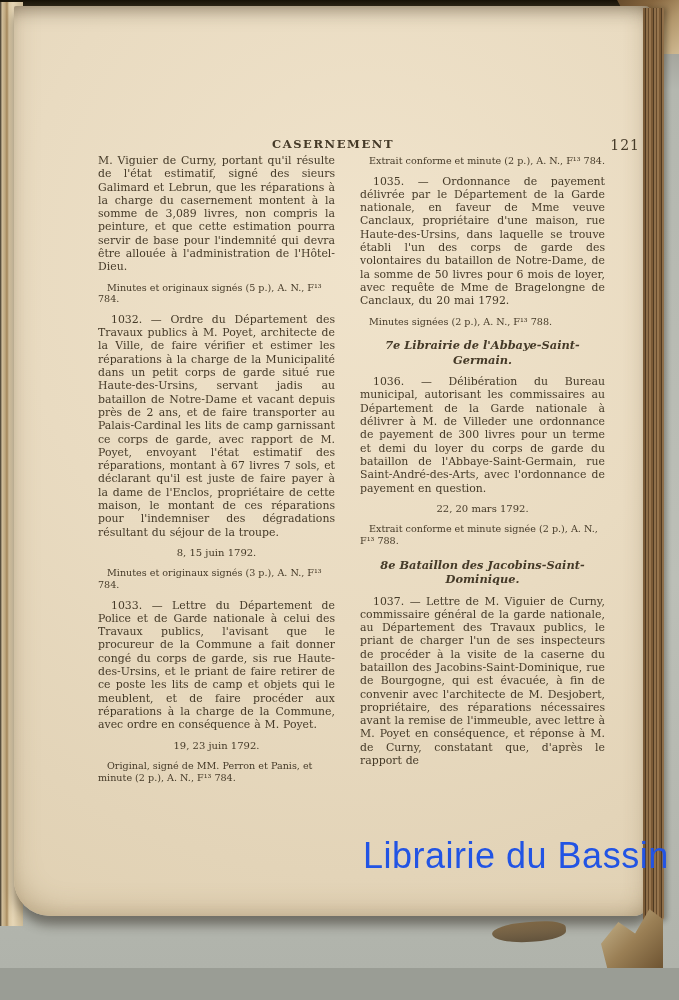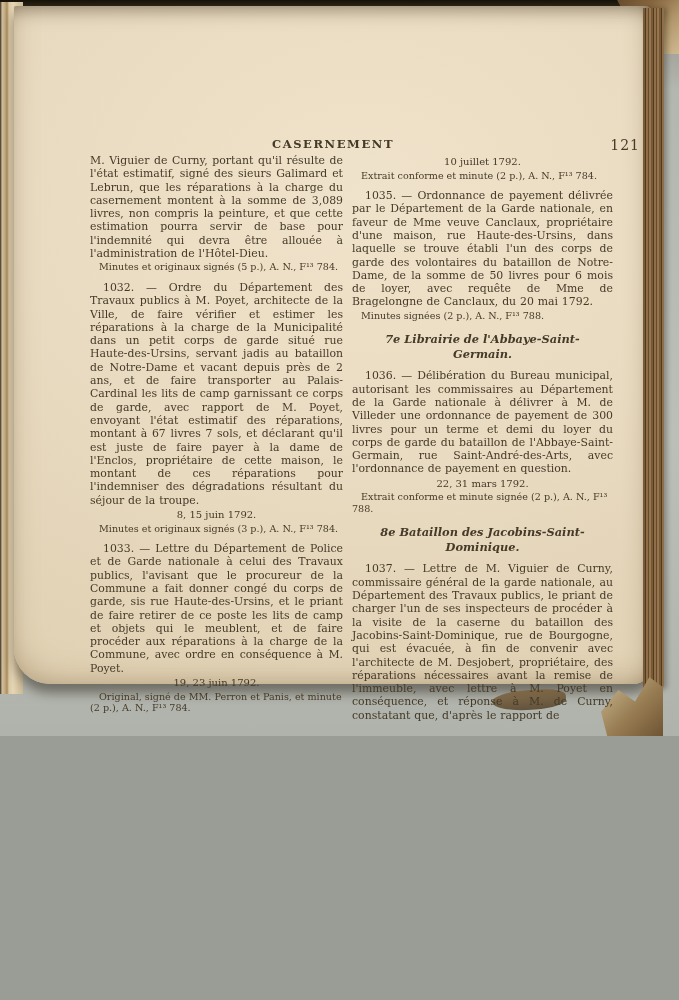--- a/index.html
+++ b/index.html
@@ -1,16 +1,16 @@
 <!DOCTYPE html>
 <html lang="fr" style="--ink: #453a28; --page-cream: #e8dabf; --watermark-blue: #2254e4; --backdrop-gray: #b6b9b1; --fore-edge-brown: #7a5a36;"><head>
 <meta charset="utf-8">
 <style>
   html,body{margin:0;padding:0;background:#9a9d95;}
-  .photo{position:relative;width:679px;height:736px;overflow:hidden;
+  .photo{position:relative;width:679px;height:968px;overflow:hidden;
     background:linear-gradient(180deg,#8f8c82 0,#b4b7af 90px,#bcbfb7 60%,#b0b3ab 100%);
     font-family:"DejaVu Serif","Liberation Serif",serif;}
   
   .bg-top{position:absolute;top:0;left:0;right:0;height:15px;
     background:linear-gradient(180deg,#151106,#3d3524 70%,#6b614c);}
   
   .corner-tr{position:absolute;right:0;top:0;width:72px;height:54px;
     background:linear-gradient(135deg,#5e4527 0,#86663f 38%,#b2976c 68%,#cfb991 100%);
     clip-path:polygon(14% 0,100% 0,100% 100%,72% 100%,30% 40%);}
   
@@ -39,21 +39,21 @@
   
   .content{position:absolute;left:90px;top:137px;width:550px;color:var(--ink,#453a28);}
   .header-row{position:relative;height:18px;}
   .header-title{position:absolute;left:0;top:0;width:486px;text-align:center;
     font-size:11.5px;font-weight:600;letter-spacing:1.6px;}
   .header-page-number{position:absolute;right:0;top:0;font-size:14px;letter-spacing:1px;}
   .col{position:absolute;top:17px;}
   .col-left{left:0;width:253px;}
   .col-right{left:262px;width:261px;}
 
-  .blk{margin:0;}
+  .blk{margin:8px;}
   .blk-body{font-size:10.9px;line-height:13.3px;text-align:justify;text-indent:13px;
     margin-top:8px;word-spacing:.4px;}
   .blk-body.noindent{text-indent:0;margin-top:0;}
   .blk-date{font-size:10px;line-height:12.5px;text-align:center;margin-top:2px;}
   .blk-ref{font-size:9.6px;line-height:11.6px;text-align:left;text-indent:9px;margin-top:1px;}
   .blk-section{font-size:11.4px;line-height:14.5px;font-weight:bold;font-style:italic;
     text-align:center;margin:11px 6px 1px;}
 
   
   .watermark{position:absolute;left:363px;top:835px;white-space:nowrap;
@@ -81,27 +81,26 @@
         <p class="blk blk-body noindent">M. Viguier de Curny, portant qu'il résulte de l'état estimatif, signé des sieurs Galimard et Lebrun, que les réparations à la charge du casernement montent à la somme de 3,089 livres, non compris la peinture, et que cette estimation pourra servir de base pour l'indemnité qui devra être allouée à l'administration de l'Hôtel-Dieu.</p>
         <p class="blk blk-ref">Minutes et originaux signés (5 p.), A. N., F¹³ 784.</p>
         <p class="blk blk-body">1032. — Ordre du Département des Travaux publics à M. Poyet, architecte de la Ville, de faire vérifier et estimer les réparations à la charge de la Municipalité dans un petit corps de garde situé rue Haute-des-Ursins, servant jadis au bataillon de Notre-Dame et vacant depuis près de 2 ans, et de faire transporter au Palais-Cardinal les lits de camp garnissant ce corps de garde, avec rapport de M. Poyet, envoyant l'état estimatif des réparations, montant à 67 livres 7 sols, et déclarant qu'il est juste de faire payer à la dame de l'Enclos, propriétaire de cette maison, le montant de ces réparations pour l'indemniser des dégradations résultant du séjour de la troupe.</p>
         <p class="blk blk-date">8, 15 juin 1792.</p>
         <p class="blk blk-ref">Minutes et originaux signés (3 p.), A. N., F¹³ 784.</p>
         <p class="blk blk-body">1033. — Lettre du Département de Police et de Garde nationale à celui des Travaux publics, l'avisant que le procureur de la Commune a fait donner congé du corps de garde, sis rue Haute-des-Ursins, et le priant de faire retirer de ce poste les lits de camp et objets qui le meublent, et de faire procéder aux réparations à la charge de la Commune, avec ordre en conséquence à M. Poyet.</p>
         <p class="blk blk-date">19, 23 juin 1792.</p>
         <p class="blk blk-ref">Original, signé de MM. Perron et Panis, et minute (2 p.), A. N., F¹³ 784.</p>
       </div>
     <div class="col col-right">
-        <p class="blk blk-date">10 juillet 1792.</p>
         <p class="blk blk-ref">Extrait conforme et minute (2 p.), A. N., F¹³ 784.</p>
         <p class="blk blk-body">1035. — Ordonnance de payement délivrée par le Département de la Garde nationale, en faveur de Mme veuve Canclaux, propriétaire d'une maison, rue Haute-des-Ursins, dans laquelle se trouve établi l'un des corps de garde des volontaires du bataillon de Notre-Dame, de la somme de 50 livres pour 6 mois de loyer, avec requête de Mme de Bragelongne de Canclaux, du 20 mai 1792.</p>
         <p class="blk blk-ref">Minutes signées (2 p.), A. N., F¹³ 788.</p>
         <p class="blk blk-section">7e Librairie de l'Abbaye-Saint-Germain.</p>
         <p class="blk blk-body">1036. — Délibération du Bureau municipal, autorisant les commissaires au Département de la Garde nationale à délivrer à M. de Villeder une ordonnance de payement de 300 livres pour un terme et demi du loyer du corps de garde du bataillon de l'Abbaye-Saint-Germain, rue Saint-André-des-Arts, avec l'ordonnance de payement en question.</p>
-        <p class="blk blk-date">22, 31 mars 1792.</p>
+        <p class="blk blk-date">22, 20 mars 1792.</p>
         <p class="blk blk-ref">Extrait conforme et minute signée (2 p.), A. N., F¹³ 788.</p>
         <p class="blk blk-section">8e Bataillon des Jacobins-Saint-Dominique.</p>
         <p class="blk blk-body">1037. — Lettre de M. Viguier de Curny, commissaire général de la garde nationale, au Département des Travaux publics, le priant de charger l'un de ses inspecteurs de procéder à la visite de la caserne du bataillon des Jacobins-Saint-Dominique, rue de Bourgogne, qui est évacuée, à fin de convenir avec l'architecte de M. Desjobert, propriétaire, des réparations nécessaires avant la remise de l'immeuble, avec lettre à M. Poyet en conséquence, et réponse à M. de Curny, constatant que, d'après le rapport de</p>
       </div>
   </div>
 
   <div class="watermark">Librairie du Bassin</div>
 </div>
 
 </body></html>

